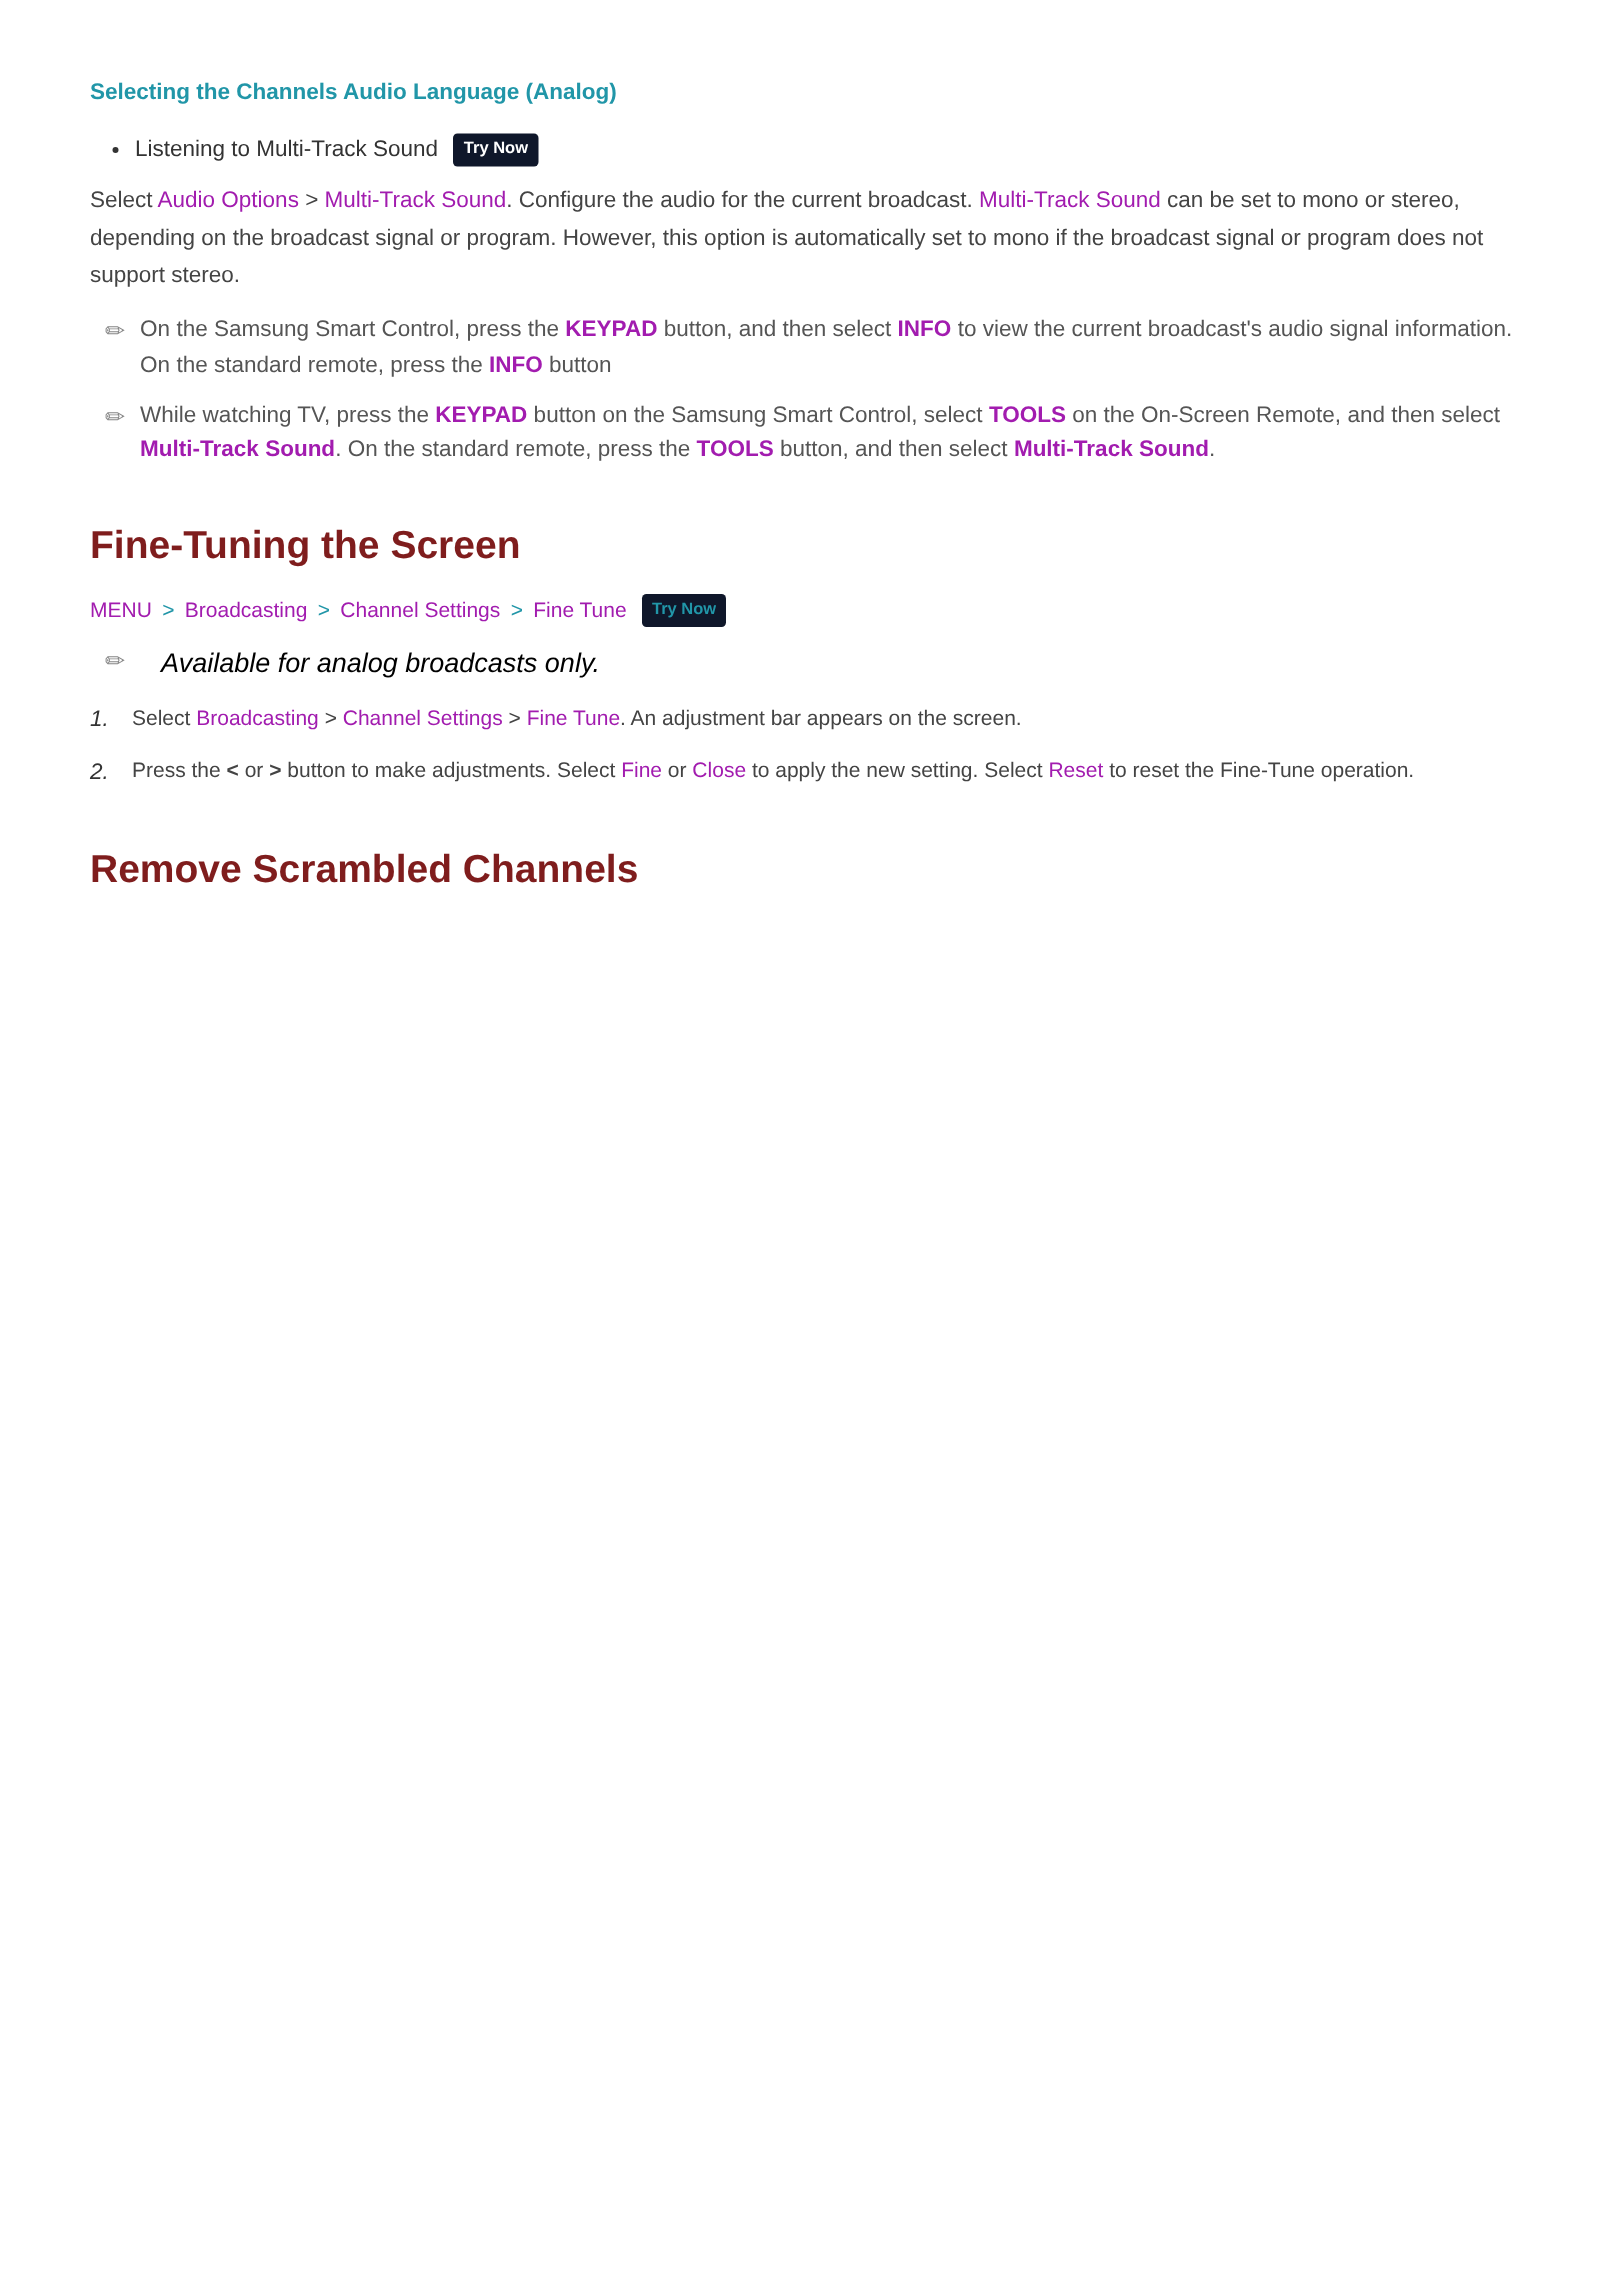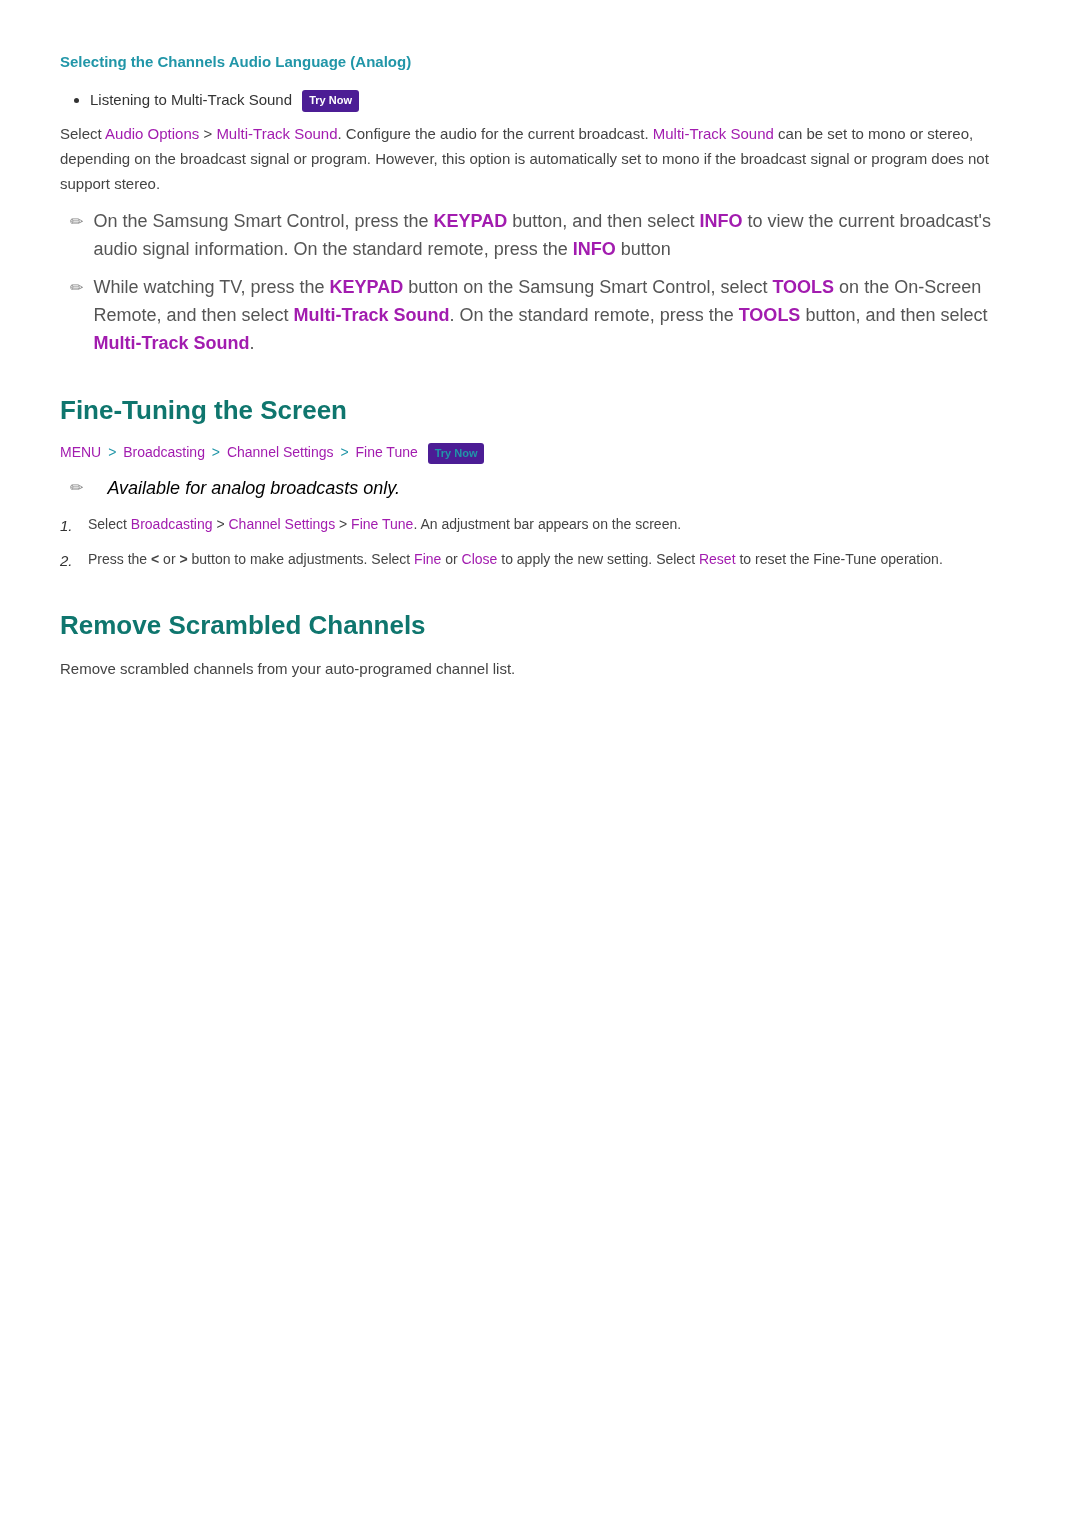--- a/index.html
+++ b/index.html
@@ -36,21 +36,21 @@
       margin-bottom: 6px;
     }
 
     .bullet-item-title {
       font-weight: normal;
       font-size: 15px;
     }
 
     .try-now-badge {
       display: inline-block;
-      background-color: #4c1d95;
+      background-color: #0f172a;
       color: white;
       font-size: 11px;
       padding: 2px 7px;
       border-radius: 3px;
       margin-left: 6px;
       vertical-align: middle;
       font-weight: bold;
     }
 
     .body-text {
@@ -78,35 +78,35 @@
 
     .note-icon {
       color: #888;
       font-size: 16px;
       margin-right: 10px;
       margin-top: 1px;
       flex-shrink: 0;
     }
 
     .note-text {
-      font-size: 18px;
+      font-size: 15px;
       color: #555555;
       line-height: 1.55;
     }
 
     .note-text .link-blue {
       font-weight: bold;
     }
 
     .section-divider {
       margin: 32px 0 16px 0;
     }
 
     .section-header-large {
-      color: #0f766e;
+      color: #7f1d1d;
       font-size: 26px;
       font-weight: bold;
       margin-bottom: 10px;
     }
 
     .menu-path {
       color: #2196A8;
       font-size: 14px;
       margin-bottom: 10px;
     }
@@ -225,14 +225,13 @@
         Press the <strong>&lt;</strong> or <strong>&gt;</strong> button to make adjustments. Select <a class="link-blue">Fine</a> or <a class="link-blue">Close</a> to apply the new setting. Select <a class="link-blue">Reset</a> to reset the Fine-Tune operation.
       </span>
     </li>
   </ol>
 </div>
 
 <div class="section-divider">
   <h2 class="section-header-large">Remove Scrambled Channels</h2>
 
 
-  <p class="body-text">Remove scrambled channels from your auto-programed channel list.</p>
 </div>
 
 </body></html>

